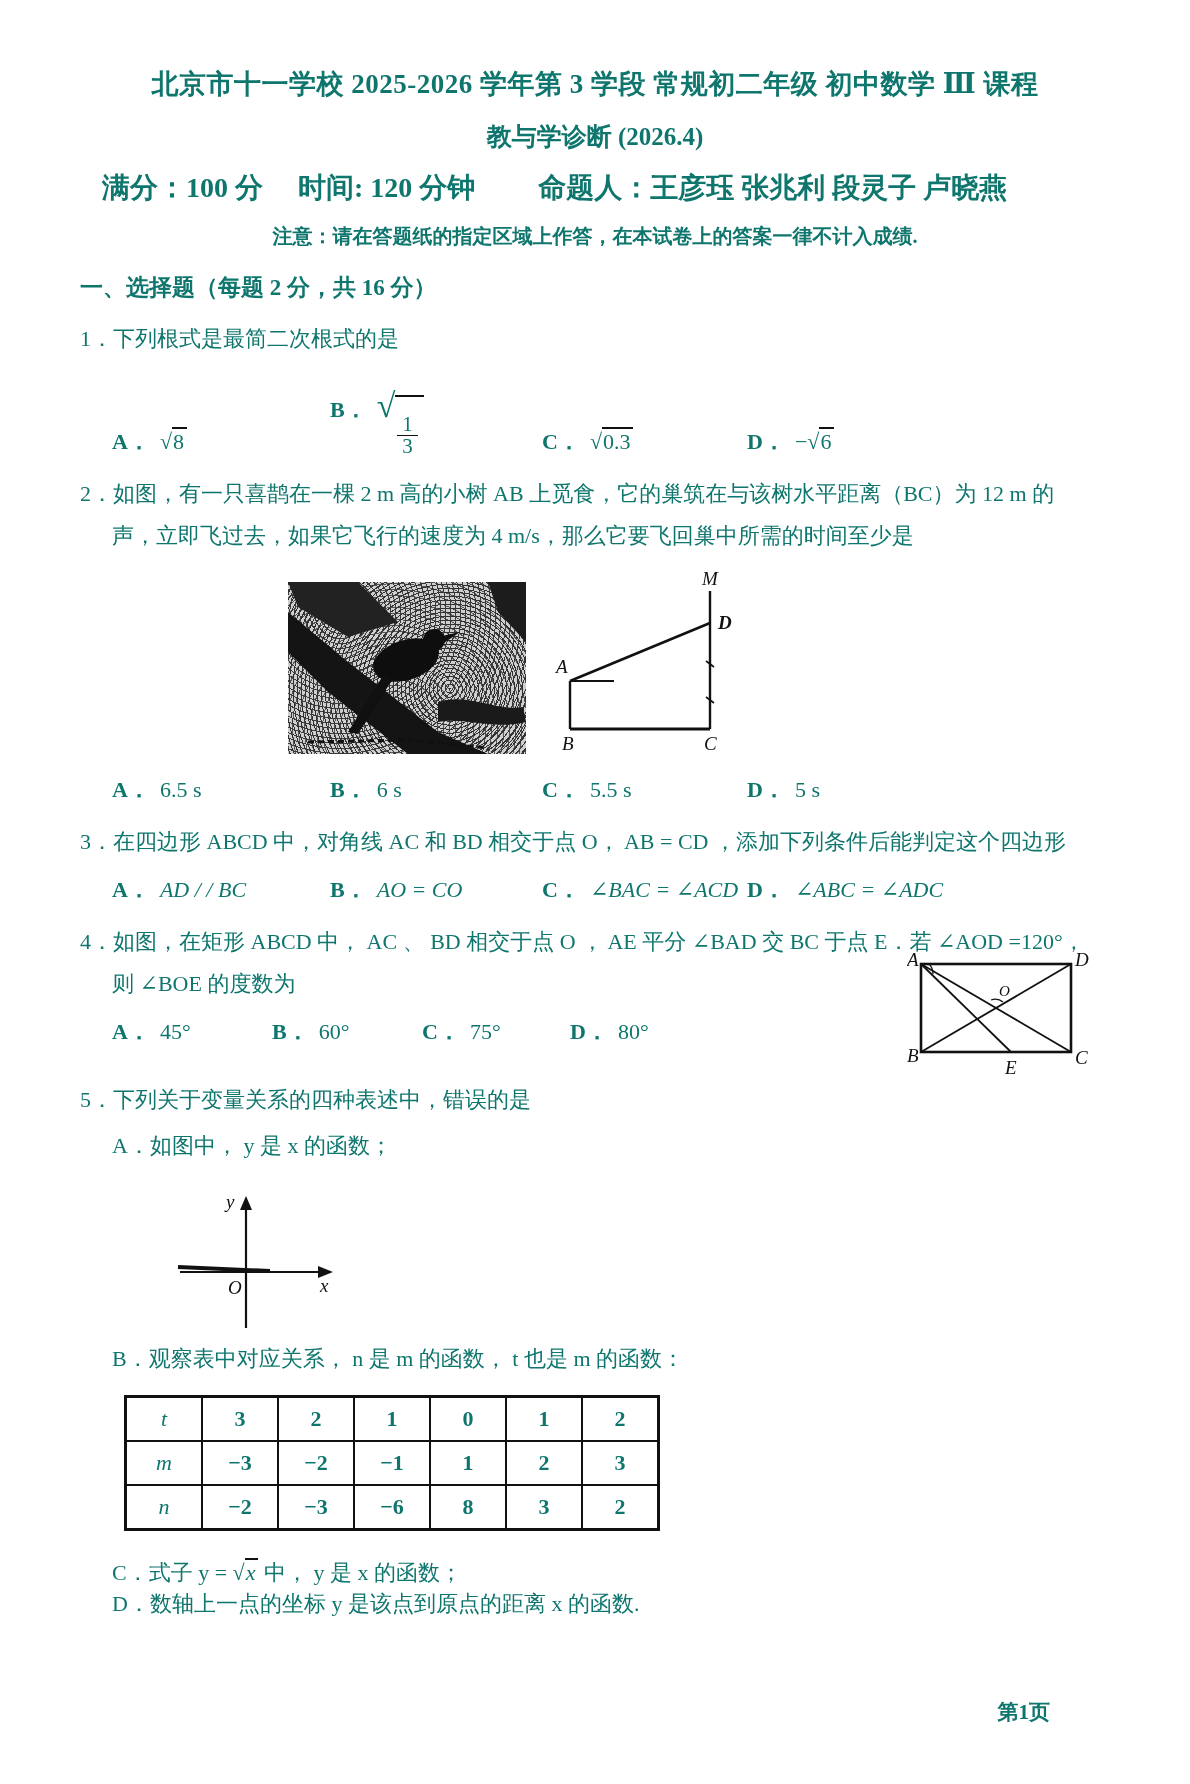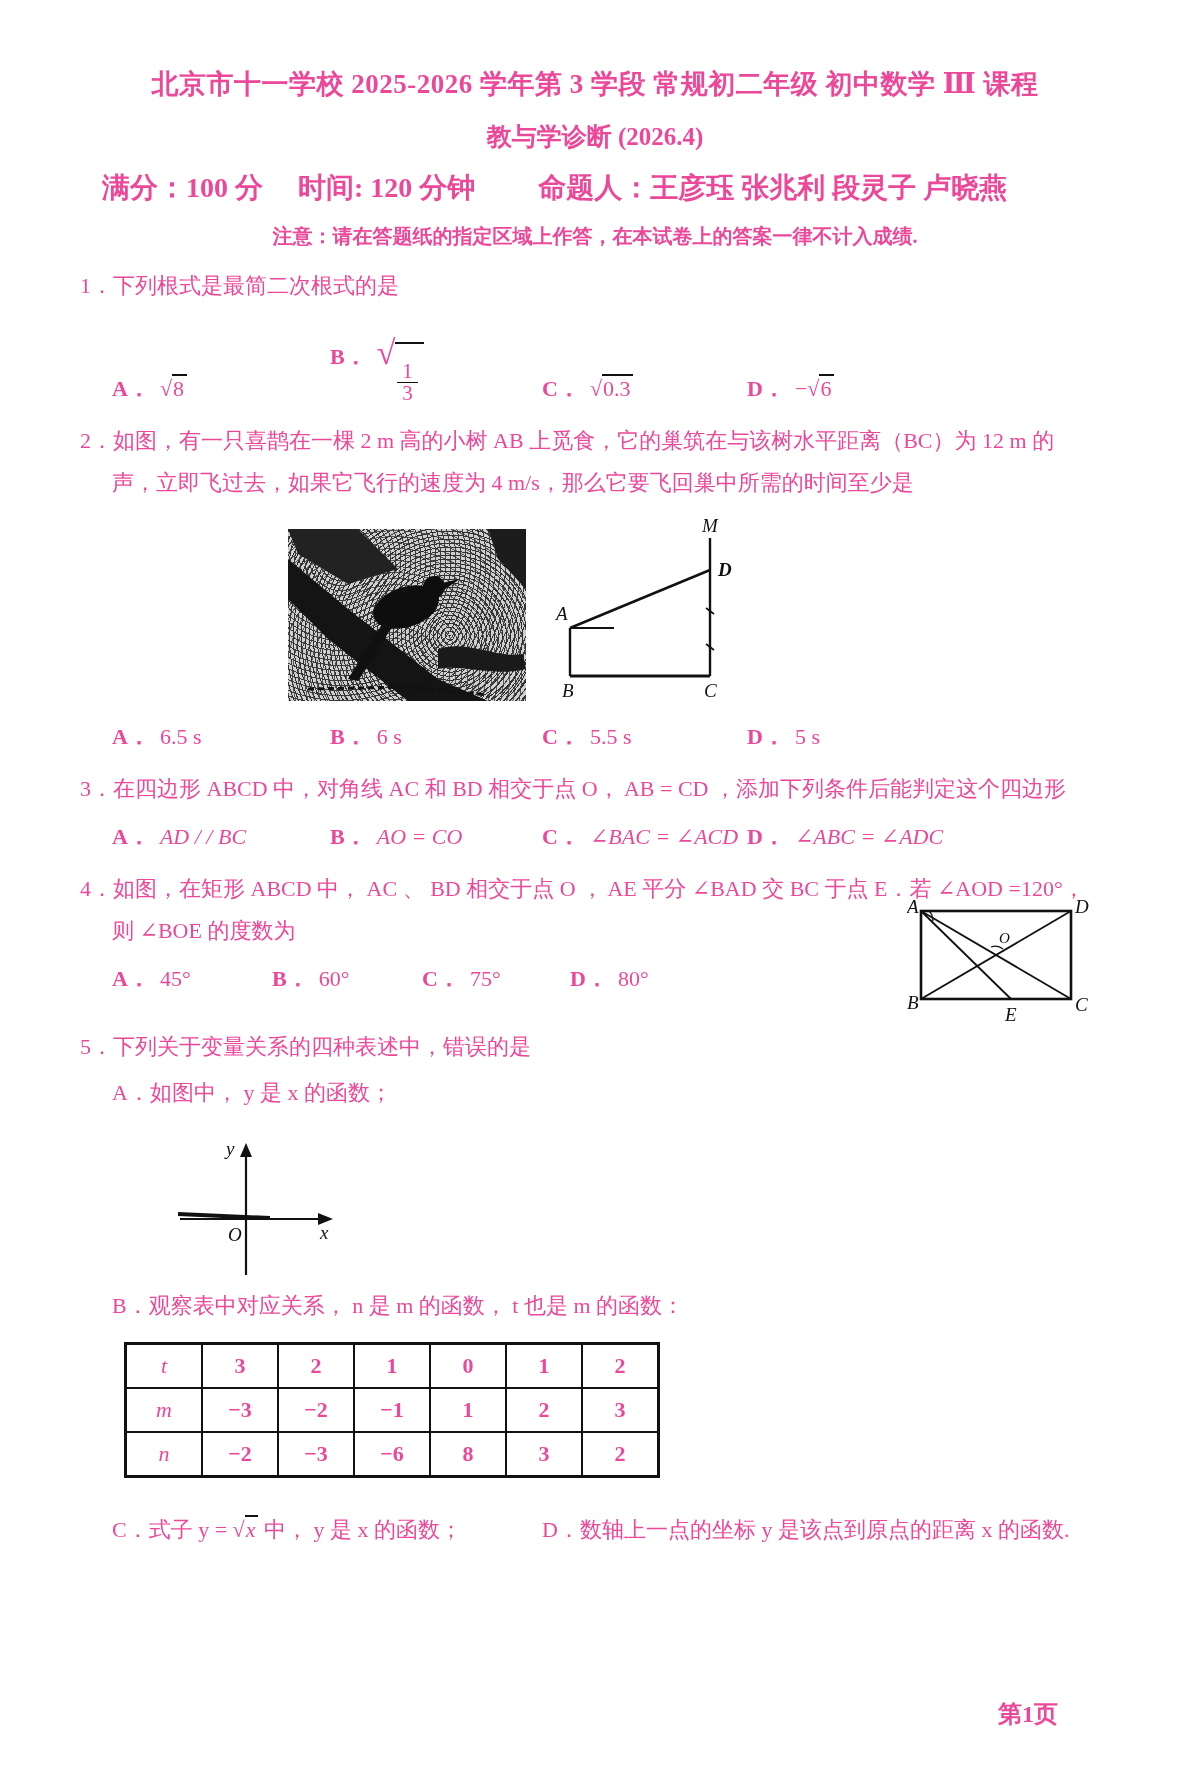--- a/index.html
+++ b/index.html
@@ -1,21 +1,21 @@
 <!DOCTYPE html>
 <html><head>
 <meta charset="utf-8">
 <style>
   html,body{margin:0;padding:0;background:#e8e8e8;}
   .page{
     position:relative;
     width:1190px;height:1784px;
     margin:0 auto;
     background:#ffffff;
-    color:#ec4899;
+    color:#0f766e;
     font-family:"Liberation Serif","DejaVu Serif",serif;
     box-sizing:border-box;
     padding:58px 80px 0 80px;
     overflow:hidden;
   }
   .center{text-align:center;}
   .t1{font-size:27px;font-weight:bold;letter-spacing:.5px;margin-top:8px;}
   .t2{font-size:25px;font-weight:bold;margin-top:18px;}
   .meta{font-size:28px;font-weight:bold;margin-top:16px;padding-left:22px;text-align:left;}
   .notice{font-size:20px;font-weight:bold;margin-top:16px;}
@@ -50,34 +50,35 @@
   .q5a{width:360px;}
   .q5b{flex:1;}
   .axesfig{margin:26px 0 0 58px;display:block;}
   table.vt{border-collapse:collapse;margin:20px 0 0 12px;}
   table.vt td{
     border:2px solid #111;width:72px;height:40px;text-align:center;
     font-size:22px;font-style:italic;
   }
   table.vt td.num{font-style:normal;font-weight:bold;}
   table.vt{border:3px solid #111;}
-  .cdline{display:flex;margin-top:36px;padding-left:32px;font-size:22px;}
+  .cdline{display:flex;margin-top:26px;padding-left:32px;font-size:22px;flex-direction:column;}
   .cdline .cpart{width:430px;white-space:nowrap;}
-  .footer{position:absolute;right:132px;top:1698px;font-size:24px;font-weight:bold;}
+  .footer{position:absolute;right:140px;top:1698px;font-size:21px;font-weight:bold;}
 </style>
 </head>
 <body>
 
 <div class="page">
 
   <div class="t1 center">北京市十一学校 2025-2026 学年第 3 学段 常规初二年级 初中数学 Ⅲ 课程</div>
   <div class="t2 center">教与学诊断 (2026.4)</div>
   <div class="meta">满分：100 分　 时间: 120 分钟　　 命题人：王彦珏 张兆利 段灵子 卢晓燕</div>
   <div class="notice center">注意：请在答题纸的指定区域上作答，在本试卷上的答案一律不计入成绩.</div>
 
+  <div class="section-title">一、选择题（每题 2 分，共 16 分）</div>
 
   <div class="q">
     <div>
       <span class="lbl">1．</span><span>下列根式是最简二次根式的是</span>
     </div>
     <div class="opts" style="margin-top:26px;">
       <div class="opt">
         <span class="lbl">A．</span><span class="sq"><span class="radsign">√</span><span class="rad">8</span></span>
       </div>
       <div class="opt">

